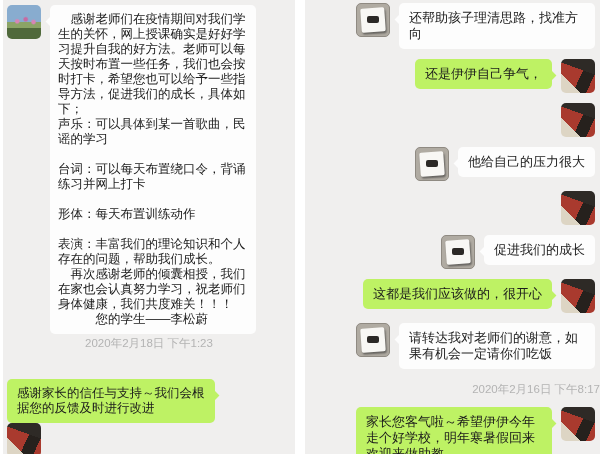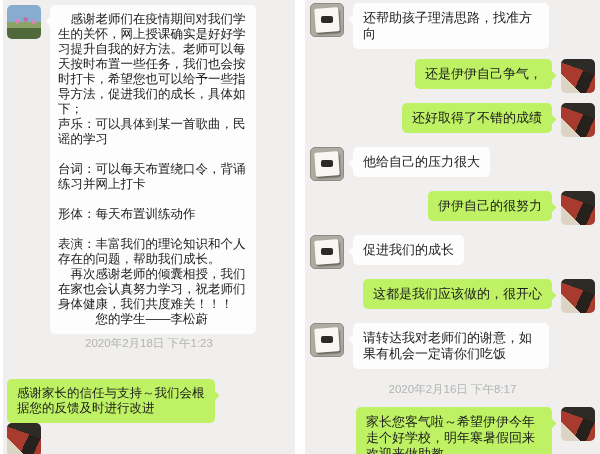--- a/index.html
+++ b/index.html
@@ -9,21 +9,21 @@
     background:#ffffff;
     font-family:"Liberation Sans", sans-serif;
     color:#1b1b1b;
   }
   .wrap { display:flex; width:600px; height:454px; background:#ffffff; }
   .panel {
     background:#f0efee; height:454px; overflow:hidden;
   }
   .panel-left { width:292px; margin-left:3px; }
   .seam { width:10px; background:#ffffff; flex:0 0 10px; }
-  .panel-right { flex:1; display:flex; flex-direction:column; gap:10px; padding-top:3px; }
+  .panel-right { flex:1; display:flex; flex-direction:column; gap:10px; padding-top:3px;align-items:flex-end; }
 
   .msg-row { display:flex; align-items:flex-start; padding:0 5px; }
   .msg-row.sent { justify-content:flex-end; }
 
   .avatar {
     width:34px; height:34px; border-radius:5px; flex:0 0 34px;
     position:relative; overflow:hidden;
   }
   .avatar-flowers {
     background:
@@ -133,34 +133,32 @@
       </div>
       <div class="bubble white">还帮助孩子理清思路，找准方向</div>
     </div>
 
     <div class="msg-row sent">
       <div class="bubble green">还是伊伊自己争气，</div>
       <div class="avatar avatar-cat"></div>
     </div>
 
     <div class="msg-row sent">
-      <div class="bubble green">还好取得了不错的成绩</div>
       <div class="avatar avatar-cat"></div>
     </div>
 
     <div class="msg-row received">
       <div class="avatar avatar-card">
         <span class="card-face"></span>
         <span class="card-glyph"></span>
       </div>
       <div class="bubble white">他给自己的压力很大</div>
     </div>
 
     <div class="msg-row sent">
-      <div class="bubble green">伊伊自己的很努力</div>
       <div class="avatar avatar-cat"></div>
     </div>
 
     <div class="msg-row received">
       <div class="avatar avatar-card">
         <span class="card-face"></span>
         <span class="card-glyph"></span>
       </div>
       <div class="bubble white">促进我们的成长</div>
     </div>

